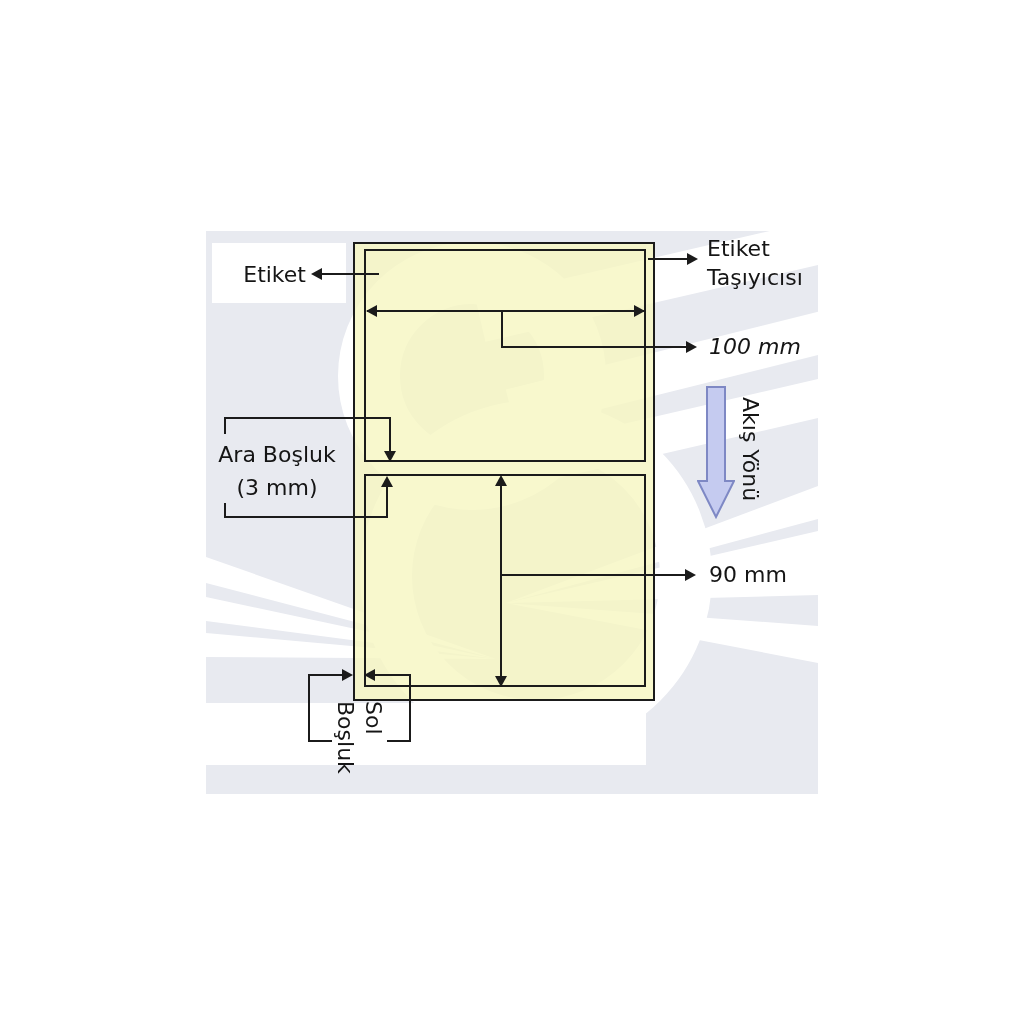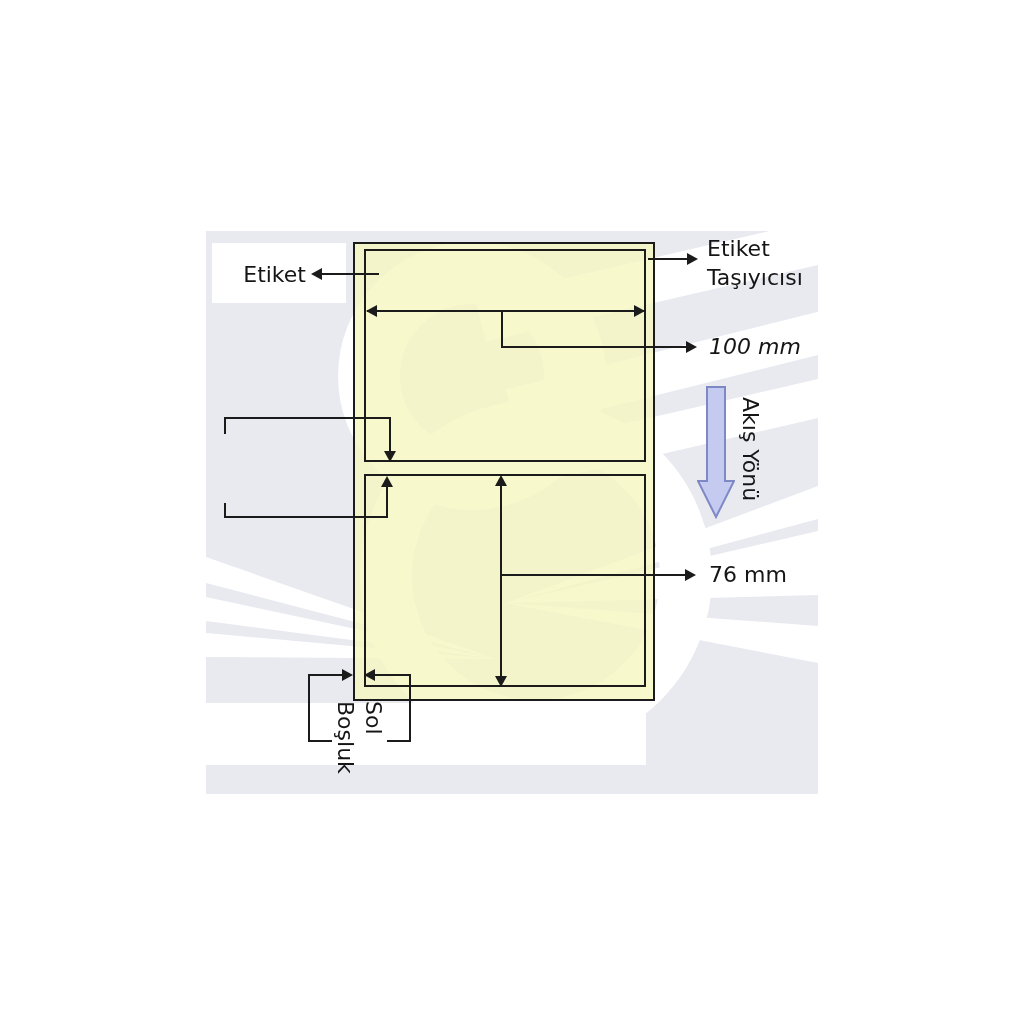--- a/index.html
+++ b/index.html
@@ -108,23 +108,25 @@
   <div class="txt t-etiket">Etiket</div>
 
   <div class="txt t-carrier">
     <span>Etiket</span>
     <span>Taşıyıcısı</span>
   </div>
 
   <div class="txt t-100">100 mm</div>
 
   <div class="txt t-ara">
+    <span>Ara Boşluk</span>
+    <span>(3 mm)</span>
   </div>
 
-  <div class="txt t-76">76 mm</div>
+  <div class="txt t-76">90 mm</div>
 
   <div class="txt t-sol">
     <span>Sol</span>
     <span>Boşluk</span>
   </div>
 
   <div class="txt t-akis">Akış Yönü</div>
 
 </div>
 

